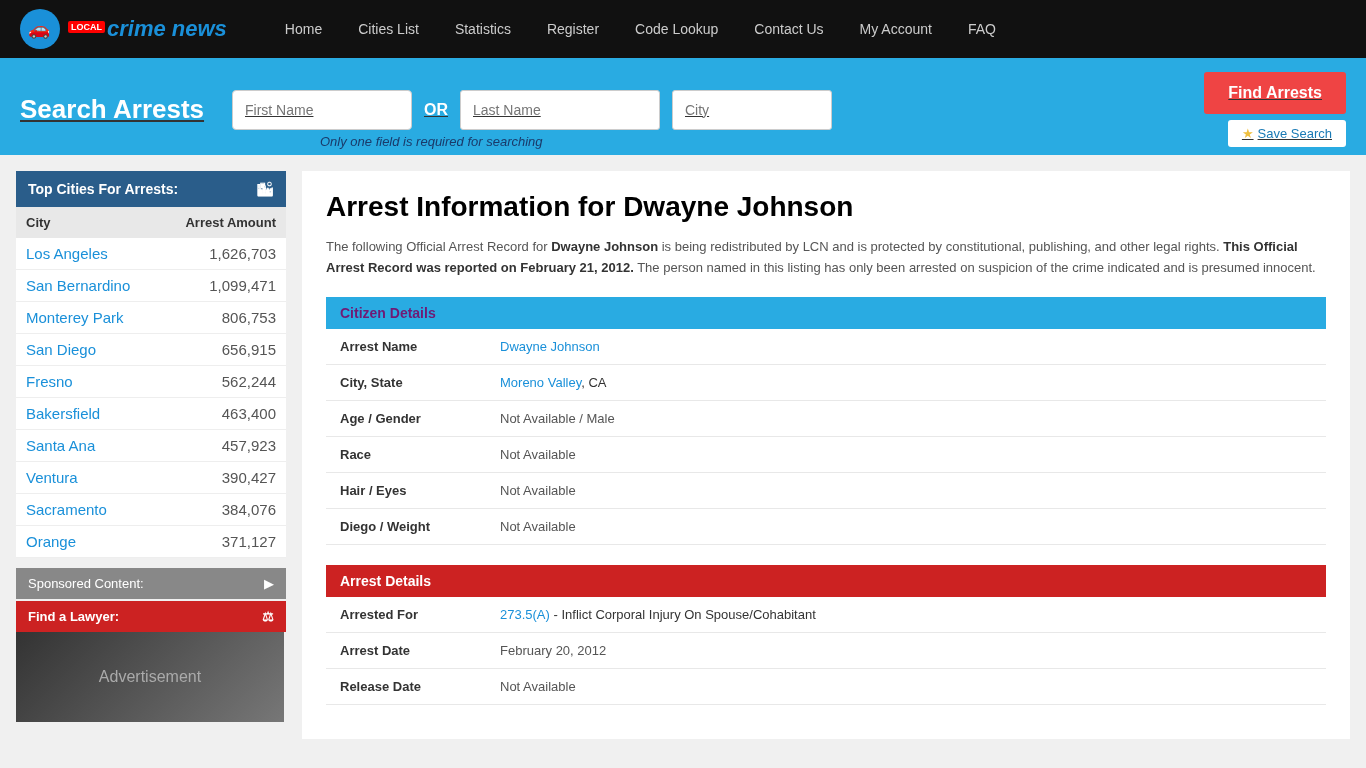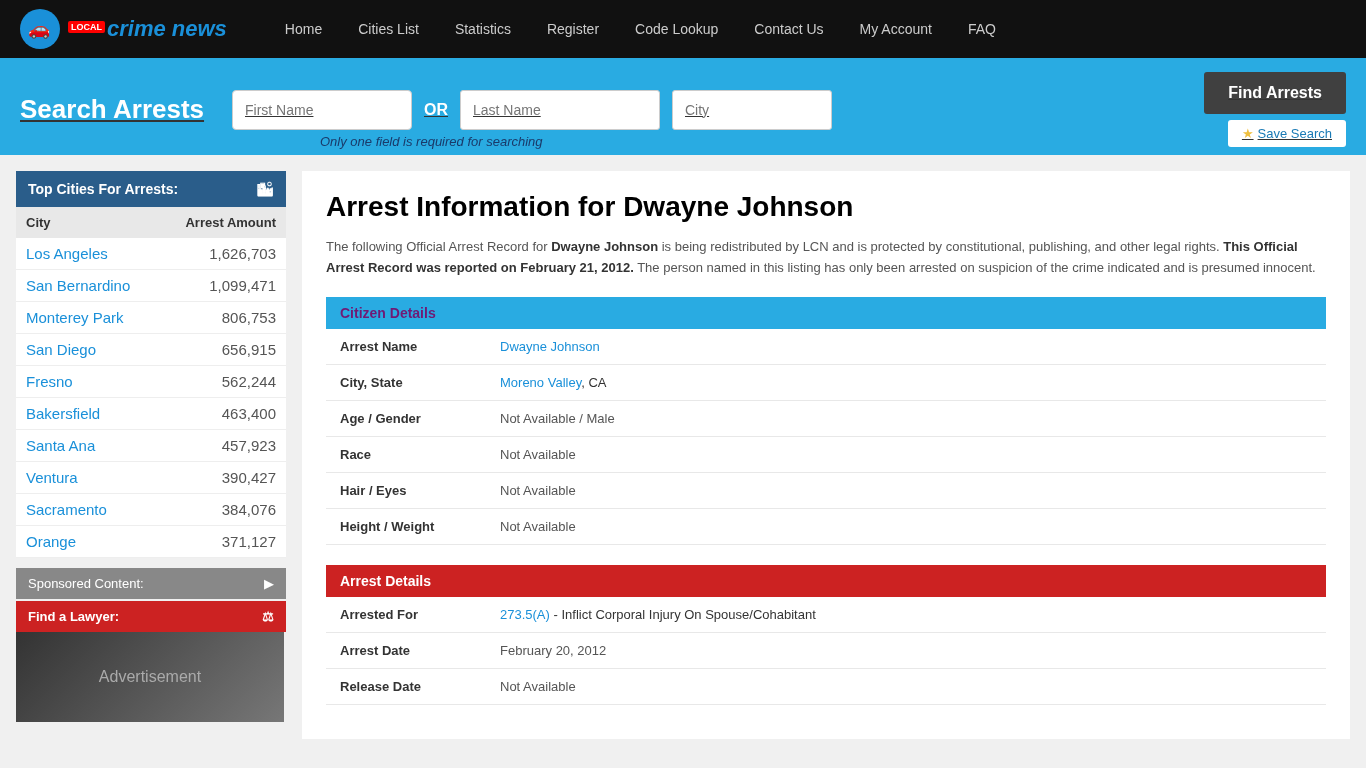--- a/index.html
+++ b/index.html
@@ -14,21 +14,21 @@
     .nav-links { display: flex; gap: 0; }
     .nav-link { color: #ccc; text-decoration: none; padding: 0 18px; font-size: 14px; line-height: 58px; }
 
     
     .search-bar { background: #29abe2; padding: 14px 20px 8px 20px; display: flex; align-items: center; gap: 12px; position: relative; text-decoration: underline; }
     .search-title { color: white; font-size: 26px; font-weight: bold; min-width: 200px; }
     .search-input { height: 40px; border: 1px solid #ccc; border-radius: 4px; padding: 0 12px; font-size: 14px; width: 180px; }
     .or-text { color: white; font-weight: bold; font-size: 16px; }
     .search-input-last { height: 40px; border: 1px solid #ccc; border-radius: 3px; padding: 0 12px; font-size: 14px; width: 200px; }
     .search-input-city { height: 40px; border: 1px solid #ccc; border-radius: 3px; padding: 0 12px; font-size: 14px; width: 160px; }
-    .find-arrests-btn { background: #404040; color: white; border: none; padding: 12px 24px; font-size: 16px; font-weight: bold; cursor: pointer; border-radius: 3px; }
+    .find-arrests-btn { background: #ef4444; color: white; border: none; padding: 12px 24px; font-size: 16px; font-weight: bold; cursor: pointer; border-radius: 3px; }
     .save-search-btn { color: #1a7ab5; background: white; border: none; padding: 6px 14px; font-size: 13px; cursor: pointer; display: flex; align-items: center; gap: 4px; border-radius: 3px; }
     .search-note { color: #1a3a6a; font-style: italic; font-size: 13px; position: absolute; bottom: 6px; left: 320px; }
     .search-right { display: flex; flex-direction: column; align-items: flex-end; gap: 6px; margin-left: auto; }
 
     
     .main-layout { display: flex; gap: 0; padding: 16px; background: #f0f0f0; min-height: 600px; }
 
     
     .sidebar { width: 270px; min-width: 270px; margin-right: 16px; }
     .top-cities-header { background: #2a5d8a; color: white; padding: 10px 12px; display: flex; align-items: center; justify-content: space-between; font-weight: bold; font-size: 14px; }
@@ -190,21 +190,21 @@
       </tr>
       <tr>
         <td>Race</td>
         <td class="detail-value">Not Available</td>
       </tr>
       <tr>
         <td>Hair / Eyes</td>
         <td class="detail-value">Not Available</td>
       </tr>
       <tr>
-        <td>Height / Weight</td>
+        <td>Diego / Weight</td>
         <td class="detail-value">Not Available</td>
       </tr>
     </tbody>
       </table>
 
     <div class="section-header-red">Arrest Details</div>
     <table class="detail-table">
       <tbody>
           <tr>
         <td>Arrested For</td>

